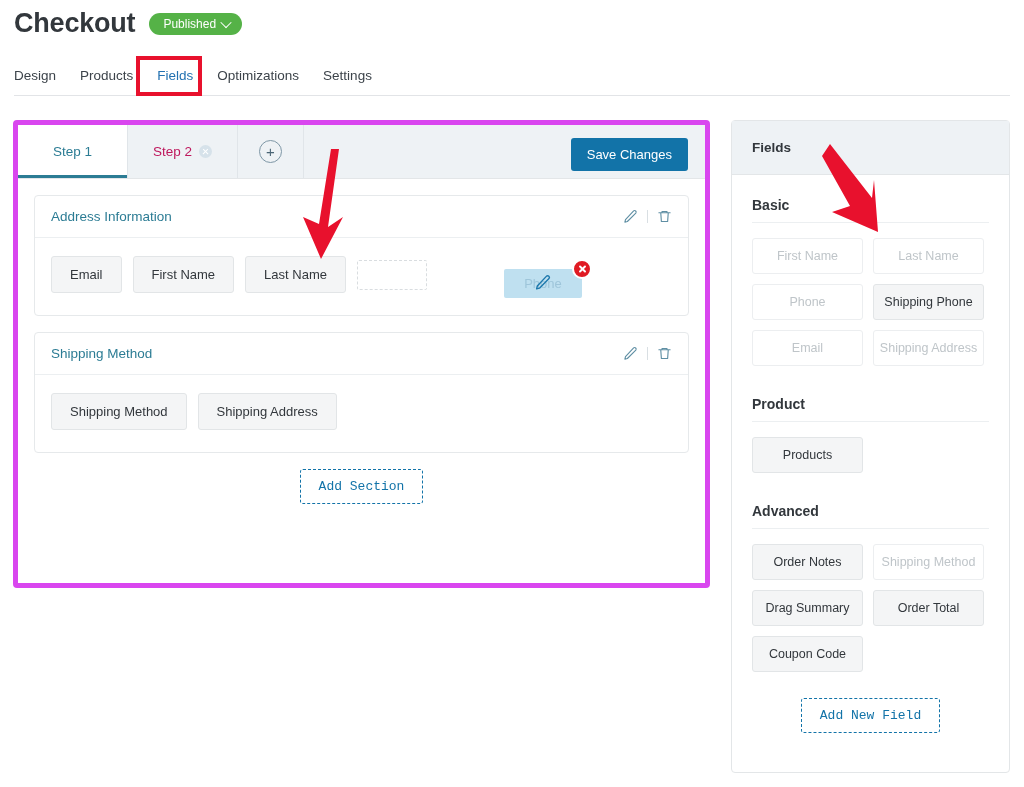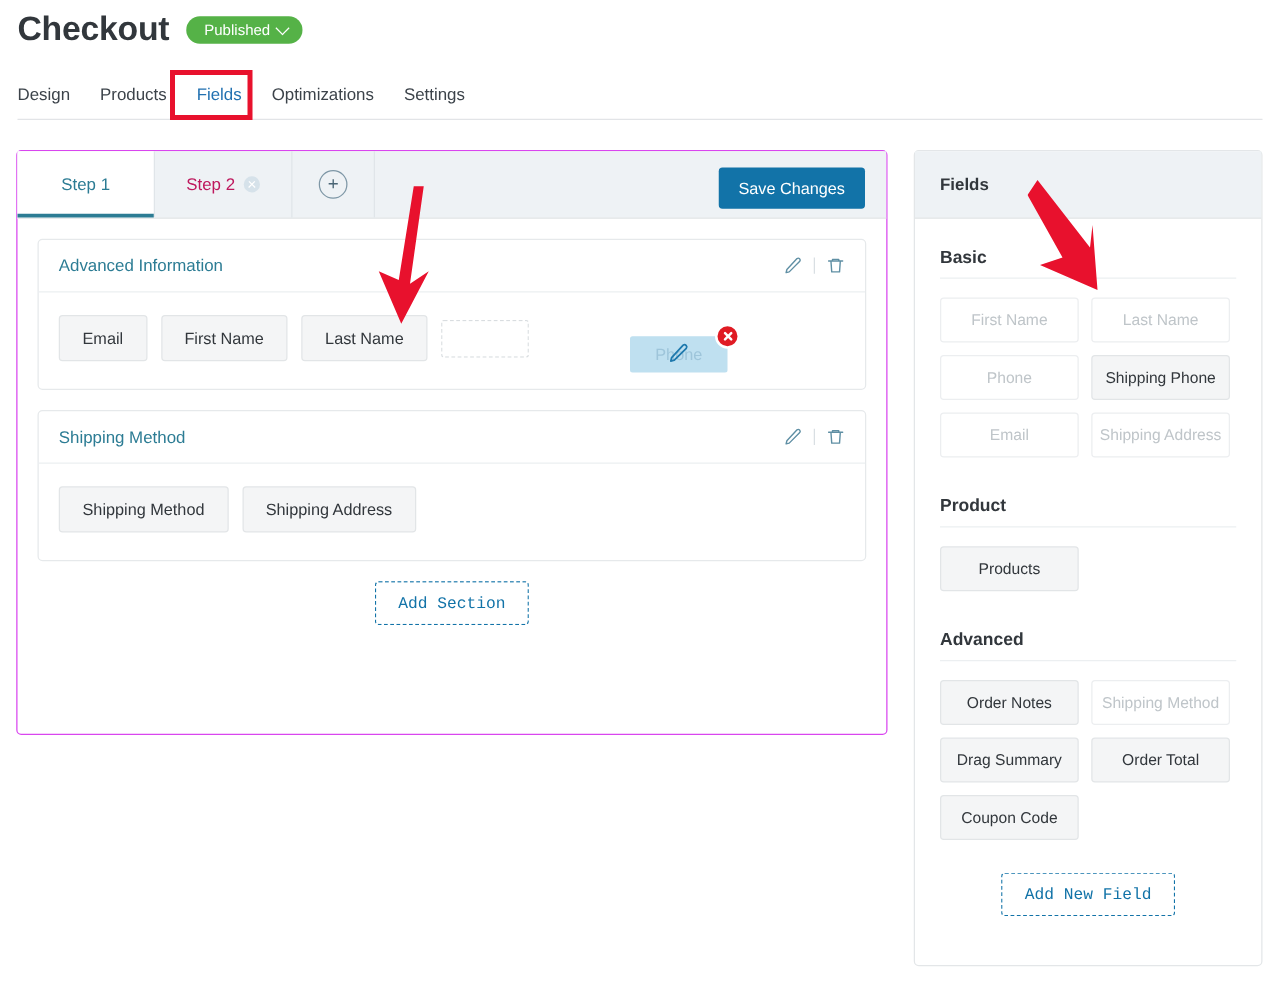--- a/index.html
+++ b/index.html
@@ -95,21 +95,21 @@
     pointer-events: none;
   }
 
   
   .editor-panel {
     position: absolute;
     left: 13px; top: 120px;
     width: 697px;
     height: 468px;
     background: #ffffff;
-    border: 1px solid #d946ef;
+    border: 5px solid #d946ef;
     border-radius: 4px;
   }
   .steps-bar {
     position: relative;
     height: 54px;
     background: #eef2f5;
     border-bottom: 1px solid #e3e6e8;
     display: flex;
     align-items: stretch;
   }
@@ -439,21 +439,21 @@
       <div class="step-add-wrap">
         <div class="step-add">+</div>
       </div>
       <button class="save-btn">Save Changes</button>
     </div>
 
     <div class="editor-body">
 
       <div class="section-card">
         <div class="section-head">
-          <div class="section-title">Advanced Information</div>
+          <div class="section-title">Address Information</div>
           <div class="section-actions">
             <span class="icon-btn">
               <svg width="15" height="15" viewBox="0 0 24 24" fill="none" stroke="currentColor" stroke-width="1.8" stroke-linecap="round" stroke-linejoin="round">
                   <path d="M17 3a2.5 2.5 0 0 1 3.5 3.5L7 20l-4 1 1-4Z"></path>
                 </svg>
             </span>
             <span class="vsep"></span>
             <span class="icon-btn">
               <svg width="15" height="15" viewBox="0 0 24 24" fill="none" stroke="currentColor" stroke-width="1.8" stroke-linecap="round" stroke-linejoin="round">
                   <path d="M3 6h18M8 6V4h8v2M6 6l1 14h10l1-14"></path>

